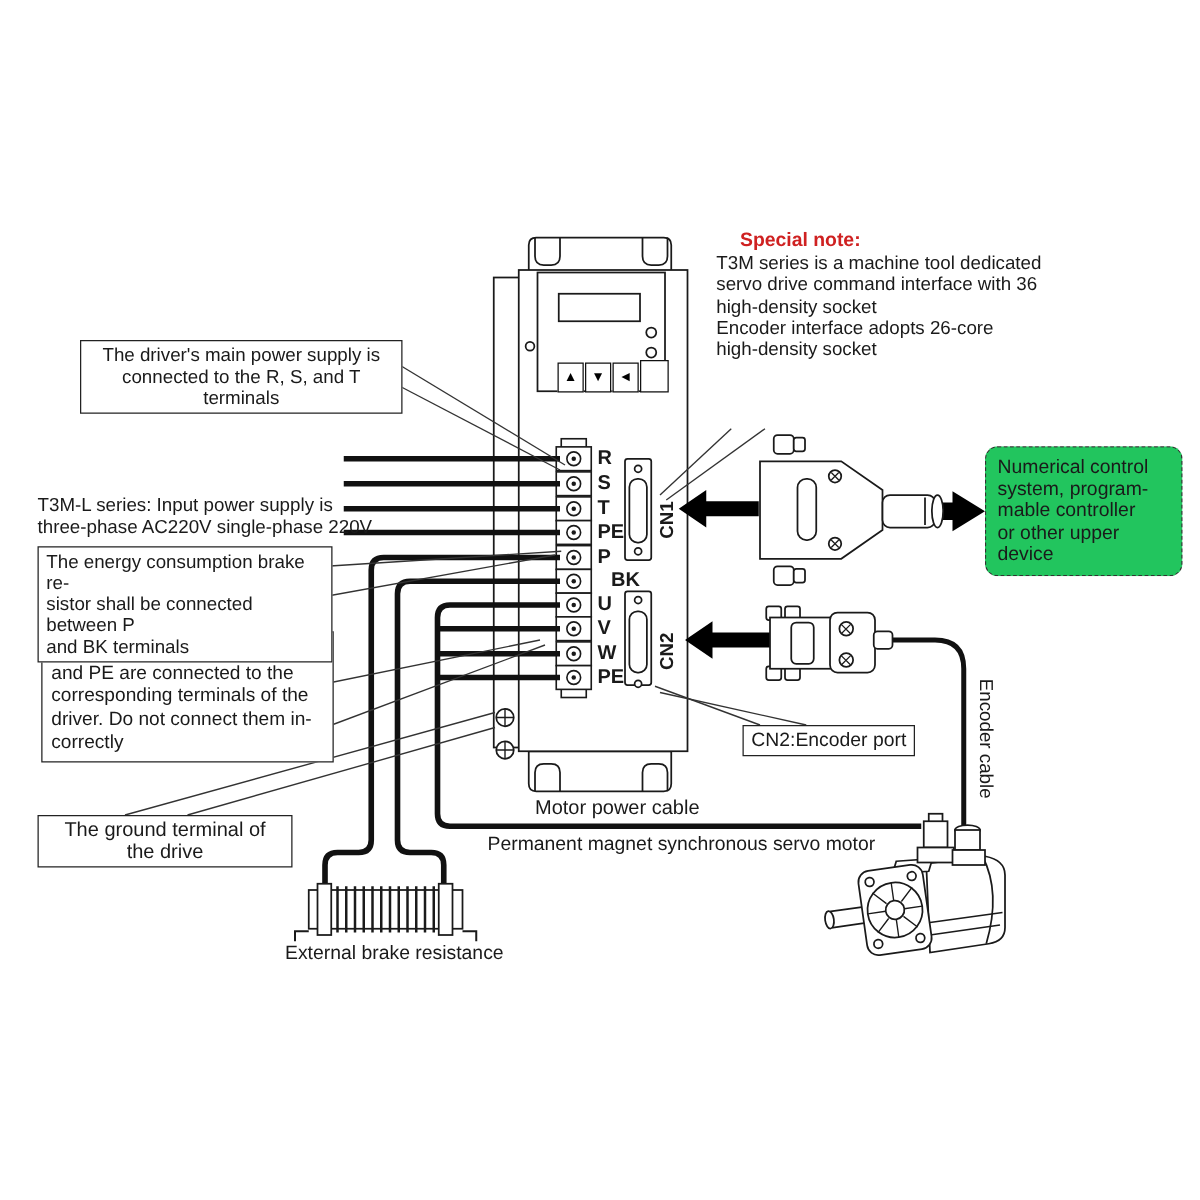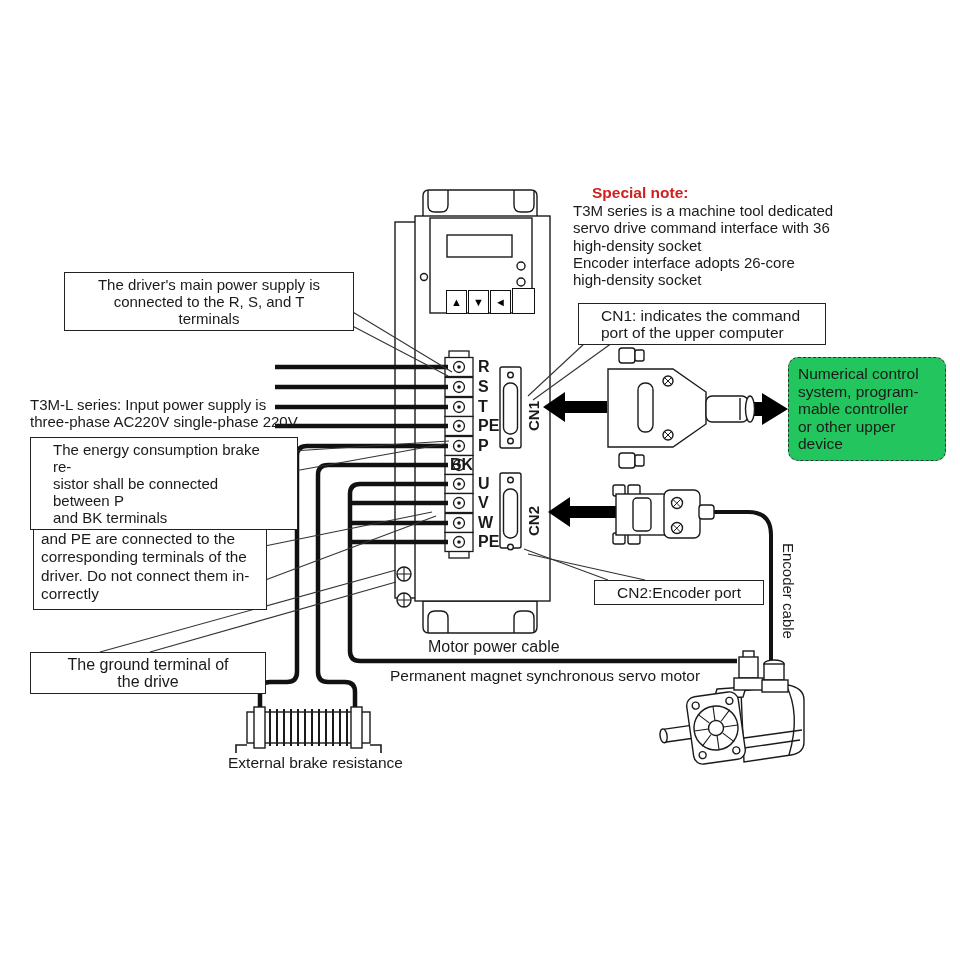--- a/index.html
+++ b/index.html
@@ -1,20 +1,20 @@
 <!DOCTYPE html>
 <html><head>
 <meta charset="utf-8">
 <style>
   html,body{margin:0;padding:0;background:#fff;}
   #canvas{position:relative;width:960px;height:960px;background:#fff;overflow:hidden;
           font-family:"Liberation Sans",sans-serif;color:#1a1a1a;}
   svg.art{position:absolute;left:0;top:0;}
   .txt{position:absolute;white-space:pre-line;line-height:17px;font-size:15px;color:#1a1a1a;}
-  .boxed{border:1.3px solid #222;background:#fff;padding:3px 22px;}
+  .boxed{border:1.3px solid #222;background:#fff;padding:3px 6px;}
   .center{text-align:center;}
   .red{color:#cf2121;font-weight:bold;margin-left:19px;}
   .term{position:absolute;font-weight:bold;font-size:16px;width:34px;}
   .rot-cw{transform:rotate(90deg);transform-origin:0 0;white-space:nowrap;}
   .rot-ccw{transform:rotate(-90deg);transform-origin:0 0;white-space:nowrap;font-weight:bold;font-size:15px;}
   .pbtn{position:absolute;border:1.3px solid #111;background:#fff;display:flex;
         align-items:center;justify-content:center;font-size:11px;color:#000;}
   .dashedbox{border:1.6px dashed #333;border-radius:10px;background:#22c55e;padding:7px 9px;line-height:17.5px;}
 </style>
 </head>
@@ -232,21 +232,21 @@
     </div>
   <div class="pbtn" style="left:512px;top:288px;width:21px;height:24px;">
       <span></span>
     </div>
 
   <div class="term" style="left:478px;top:358px;">R</div>
   <div class="term" style="left:478px;top:378px;">S</div>
   <div class="term" style="left:478px;top:398px;">T</div>
   <div class="term" style="left:478px;top:417px;">PE</div>
   <div class="term" style="left:478px;top:437px;">P</div>
-  <div class="term" style="left:450px;top:456px;">BK</div>
+  <div class="term" style="left:478px;top:456px;text-align:right;">BK</div>
   <div class="term" style="left:478px;top:475px;">U</div>
   <div class="term" style="left:478px;top:494px;">V</div>
   <div class="term" style="left:478px;top:514px;">W</div>
   <div class="term" style="left:478px;top:533px;">PE</div>
 
   <div class="txt rot-ccw" style="left:525px;top:431px;">CN1</div>
   <div class="txt rot-ccw" style="left:525px;top:536px;">CN2</div>
 
   <div class="txt red" style="left:573px;top:184px;font-size:15.5px;">Special note:</div>
   <div class="txt" style="left:573px;top:202px;line-height:17.3px;font-size:15px;">T3M series is a machine tool dedicated
@@ -262,22 +262,20 @@
   <div class="txt boxed" style="left:33px;top:505px;width:218px;line-height:18.5px;font-size:15.3px;padding:5px 7px;">The motor power wires U, V, W
 and PE are connected to the
 corresponding terminals of the
 driver. Do not connect them in-
 correctly</div>
   <div class="txt boxed" style="left:30px;top:437px;width:222px;">The energy consumption brake re-
 sistor shall be connected between P
 and BK terminals</div>
   <div class="txt boxed center" style="left:30px;top:652px;width:190px;font-size:16px;">The ground terminal of
 the drive</div>
-  <div class="txt boxed" style="left:578px;top:303px;width:202px;font-size:15.5px;">CN1: indicates the command
-port of the upper computer</div>
   <div class="txt boxed" style="left:594px;top:580px;font-size:15.5px;">CN2:Encoder port</div>
   <div class="txt dashedbox" style="left:788px;top:357px;width:138px;font-size:15.5px;">Numerical control
 system, program-
 mable controller
 or other upper
 device</div>
 
   <div class="txt" style="left:428px;top:638px;font-size:16px;">Motor power cable</div>
   <div class="txt" style="left:390px;top:667px;font-size:15.5px;">Permanent magnet synchronous servo motor</div>
   <div class="txt" style="left:228px;top:754px;font-size:15.5px;">External brake resistance</div>

